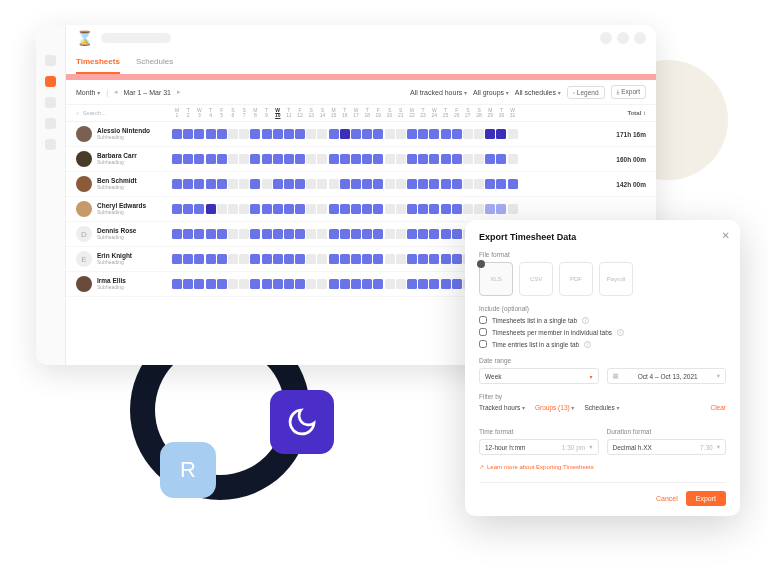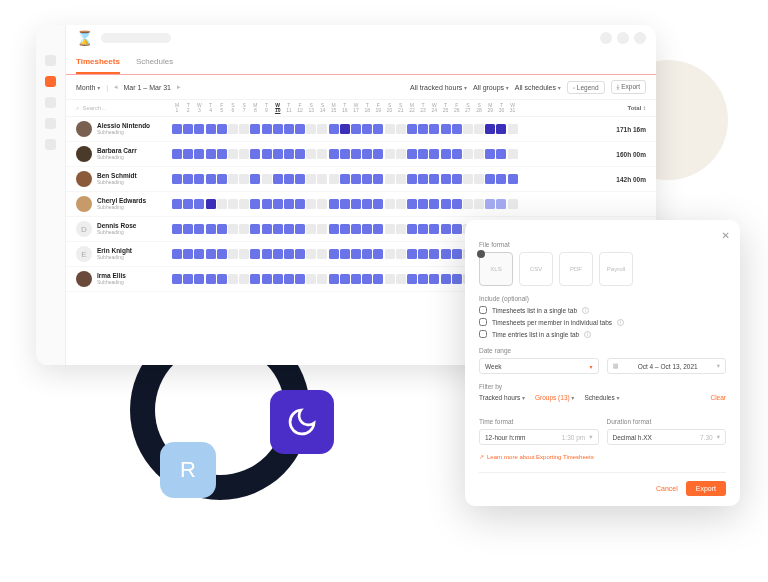--- a/index.html
+++ b/index.html
@@ -18,21 +18,21 @@
   .sidebar { width:30px; background:#fafafa; border-right:1px solid #eee; display:flex; flex-direction:column; align-items:center; padding-top:30px; gap:10px; }
   .sidebar .sdot { width:11px; height:11px; border-radius:3px; background:#e9e9e9; }
   .sidebar .sdot.active { background:#ff6b2c; }
   .content { flex:1; display:flex; flex-direction:column; }
   .topbar { height:26px; display:flex; align-items:center; padding:0 10px; gap:8px; }
   .logo { color:#ff6b2c; font-weight:900; font-size:14px; }
   .pill { height:10px; width:70px; background:#f0f0f0; border-radius:6px; }
   .topdots { margin-left:auto; display:flex; gap:5px; }
   .topdots span { width:12px; height:12px; background:#eee; border-radius:50%; }
 
-  .tabs { display:flex; gap:16px; padding:0 10px; border-bottom:1px solid #fca5a5; font-size:8px; }
+  .tabs { display:flex; gap:16px; padding:0 10px; border-bottom:6px solid #fca5a5; font-size:8px; }
   .tab { padding:6px 0; color:#999; cursor:pointer; }
   .tab.active { color:#ff6b2c; border-bottom:2px solid #ff6b2c; font-weight:600; }
 
   .filters { display:flex; align-items:center; padding:5px 10px; font-size:7px; gap:6px; color:#444; border-bottom:1px solid #f3f3f3; }
   .filters .sp { margin-left:auto; }
   .chev::after { content:" ▾"; color:#888; font-size:6px; }
   .btn-outline { border:1px solid #ddd; padding:2px 5px; border-radius:3px; color:#666; font-size:6.5px; }
   .sep { color:#ccc; }
 
   .header-row { display:flex; align-items:center; padding:3px 10px; font-size:5px; color:#aaa; border-bottom:1px solid #f3f3f3; }
@@ -482,20 +482,21 @@
             <div class="cell"></div>
           </div>
           <div class="rtotal"></div>
         </div>
       </div>
   </div>
 </div>
 
 <div class="modal">
   <span class="close-x">✕</span>
+  <h3>Export Timesheet Data</h3>
 
   <div class="sec-label">File format</div>
   <div class="formats">
     <div class="fmt sel">XLS</div>
     <div class="fmt">CSV</div>
     <div class="fmt">PDF</div>
     <div class="fmt">Payroll</div>
   </div>
 
   <div class="sec-label">Include (optional)</div>

